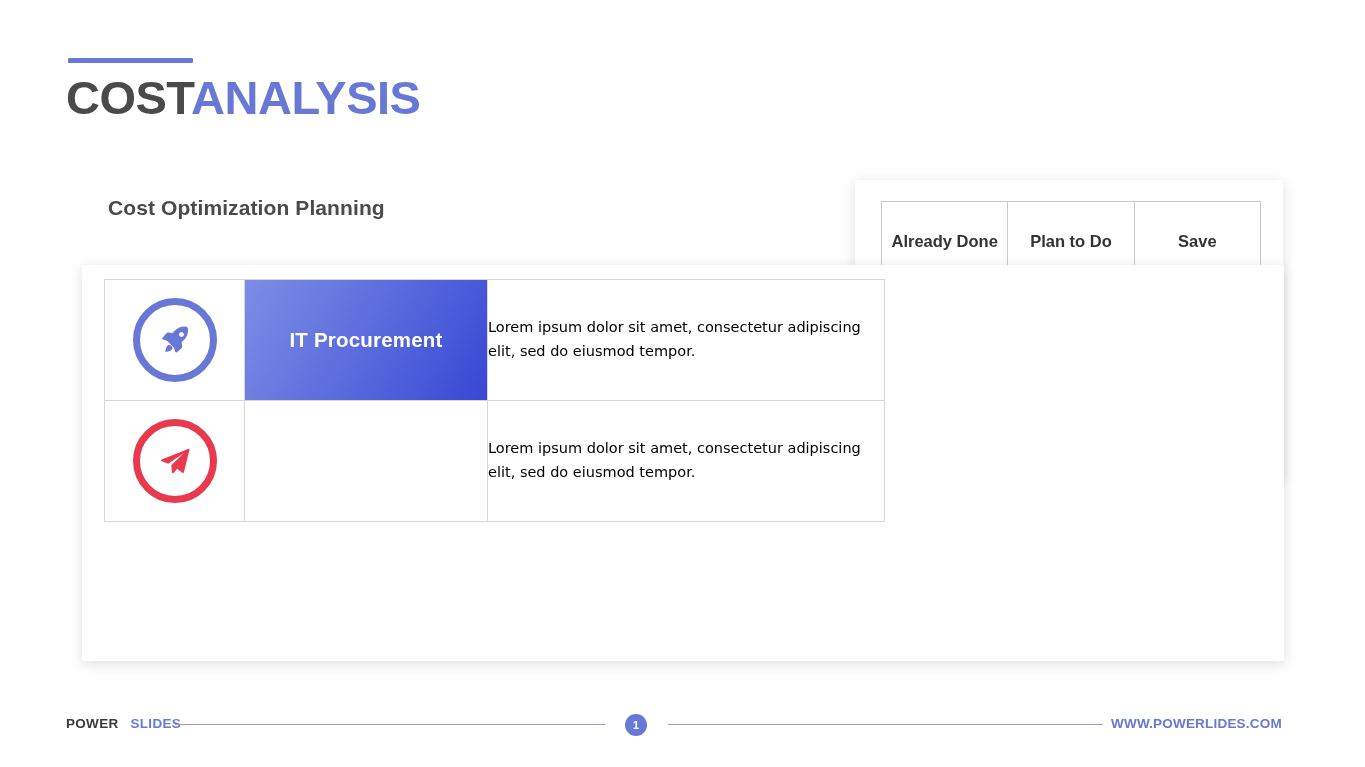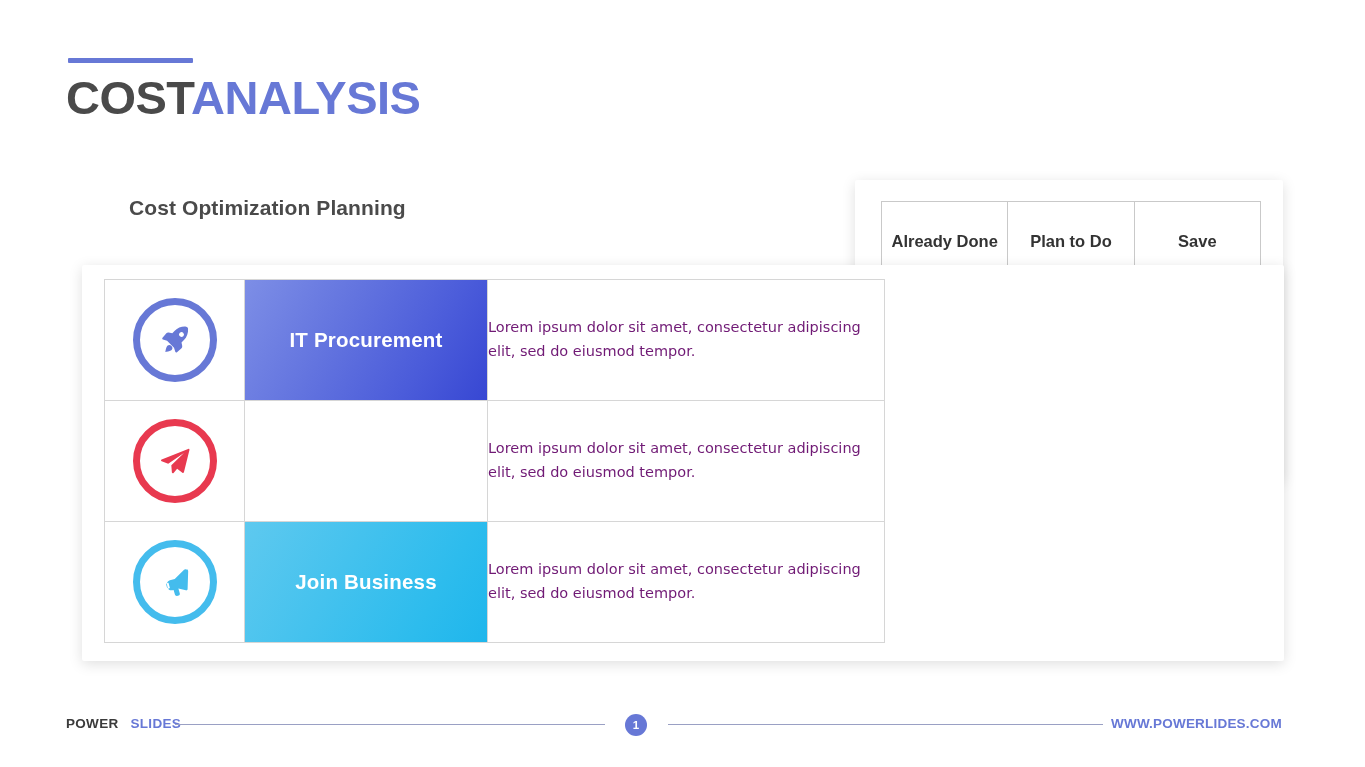--- a/index.html
+++ b/index.html
@@ -34,21 +34,21 @@
     letter-spacing: -0.5px;
     white-space: nowrap;
     line-height: 1.2;
   }
   #page-title .t-dark { color: #4a4a4a; margin-top: 40px; }
   #page-title .t-accent { color: #6778d6; }
 
   
   #section-subtitle {
     position: absolute;
-    left: 129px;
+    left: 108px;
     top: 196px;
     font-size: 21px;
     font-weight: bold;
     color: #4a4a4a;
     letter-spacing: 0.1px;
     white-space: nowrap;
   }
 
   
   #metrics-card {
@@ -158,21 +158,21 @@
   }
   .band-red {
     background: linear-gradient(120deg, #f0566a 0%, #e8once 0%, #e94a5f 38%, #df2a48 72%, #d4163a 100%);
   }
   .band-cyan {
     background: linear-gradient(120deg, #5ec9ef 0%, #44c2ee 40%, #2dbced 75%, #1fb6ec 100%);
   }
 
   .desc-text {
     font-size: 14.5px;
-    color: #701a75;
+    color: #000000;
     line-height: 1.65;
     font-family: "DejaVu Sans", sans-serif;
   }
 
   .icon-circle {
     width: 84px;
     height: 84px;
     border-radius: 50%;
     display: inline-flex;
     align-items: center;
@@ -372,35 +372,20 @@
         </span>
       </td>
       <td class="cell-label">
         <div class="label-band band-red">Cost Saving within IT</div>
       </td>
       <td class="cell-desc">
         <div class="desc-text">Lorem ipsum dolor sit amet, consectetur adipiscing elit, sed do eiusmod tempor.</div>
       </td>
     </tr>
 
-    <tr>
-      <td class="cell-icon">
-        <span class="icon-circle ring-cyan">
-          <svg width="34" height="34" viewBox="0 0 24 24" fill="#44bced" aria-hidden="true">
-            <path d="M19.9 3.1c-.5-.3-1.1-.2-1.5.2l-6.6 6.6-3.4.9c-1.5.4-2.4 1.9-2 3.4l.4 1.6c.4 1.5 1.9 2.4 3.4 2l.8-.2 1 3.4c.2.6.8.9 1.4.8l1.2-.3c.6-.2.9-.8.8-1.4l-1-3.6 5.3 1.4c.5.1 1.1-.2 1.2-.8l.4-12.6c0-.6-.3-1.1-.4-1.4zM8.4 16.3l-.7.2c-.6.2-1.2-.2-1.4-.8l-.4-1.6c-.2-.6.2-1.2.8-1.4l.7-.2z"></path>
-          </svg>
-        </span>
-      </td>
-      <td class="cell-label">
-        <div class="label-band band-cyan">Join Business</div>
-      </td>
-      <td class="cell-desc">
-        <div class="desc-text">Lorem ipsum dolor sit amet, consectetur adipiscing elit, sed do eiusmod tempor.</div>
-      </td>
-    </tr>
   </tbody>
 </table>
 
 <div id="footer-logo">
   <span class="f-dark">POWER</span><span class="f-accent">SLIDES</span>
 </div>
 <div id="footer-line-left"></div>
 <div id="page-number">1</div>
 <div id="footer-line-right"></div>
 <div id="footer-url">WWW.POWERLIDES.COM</div>

